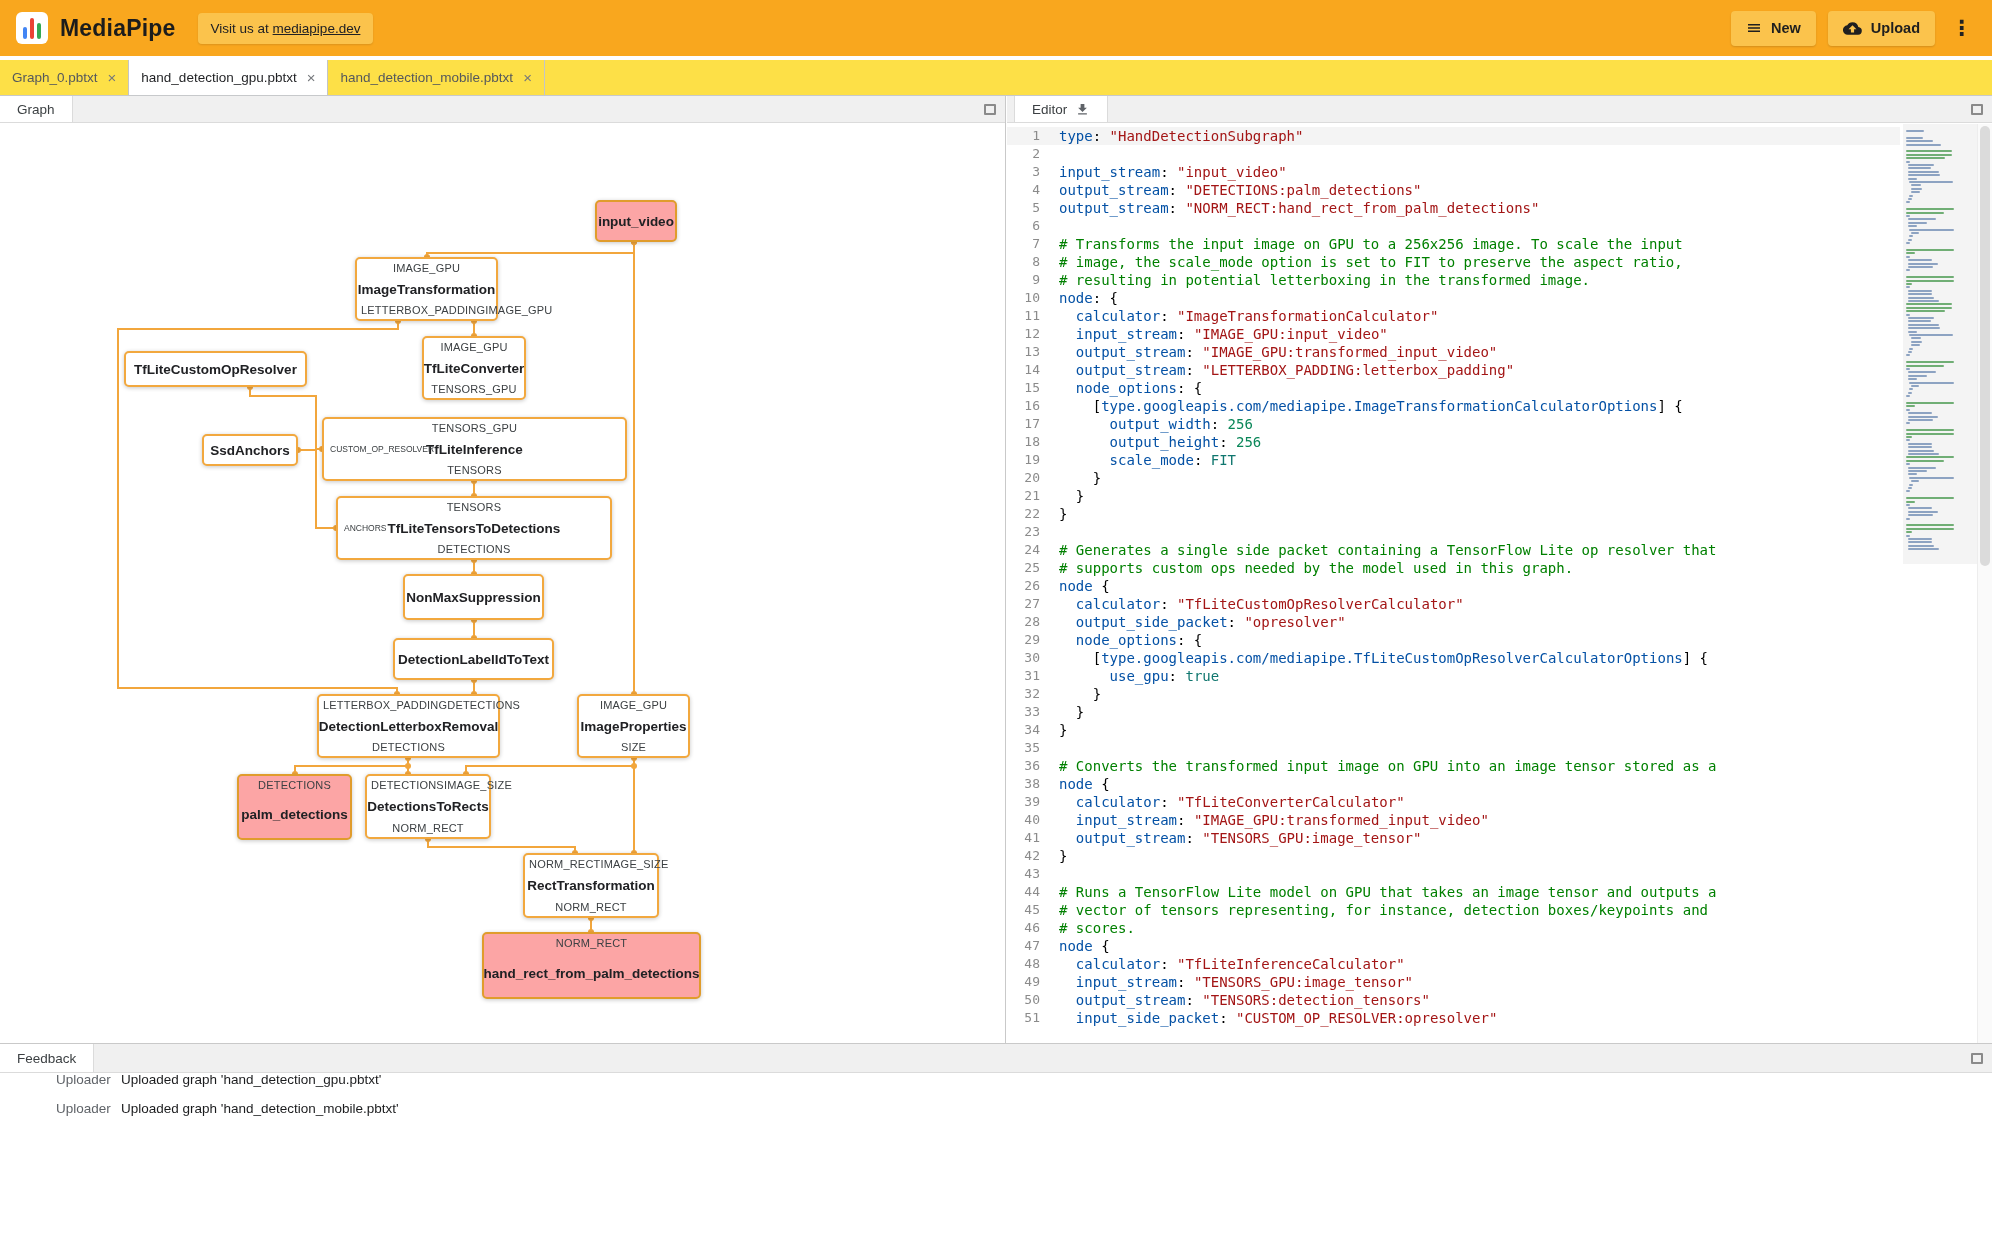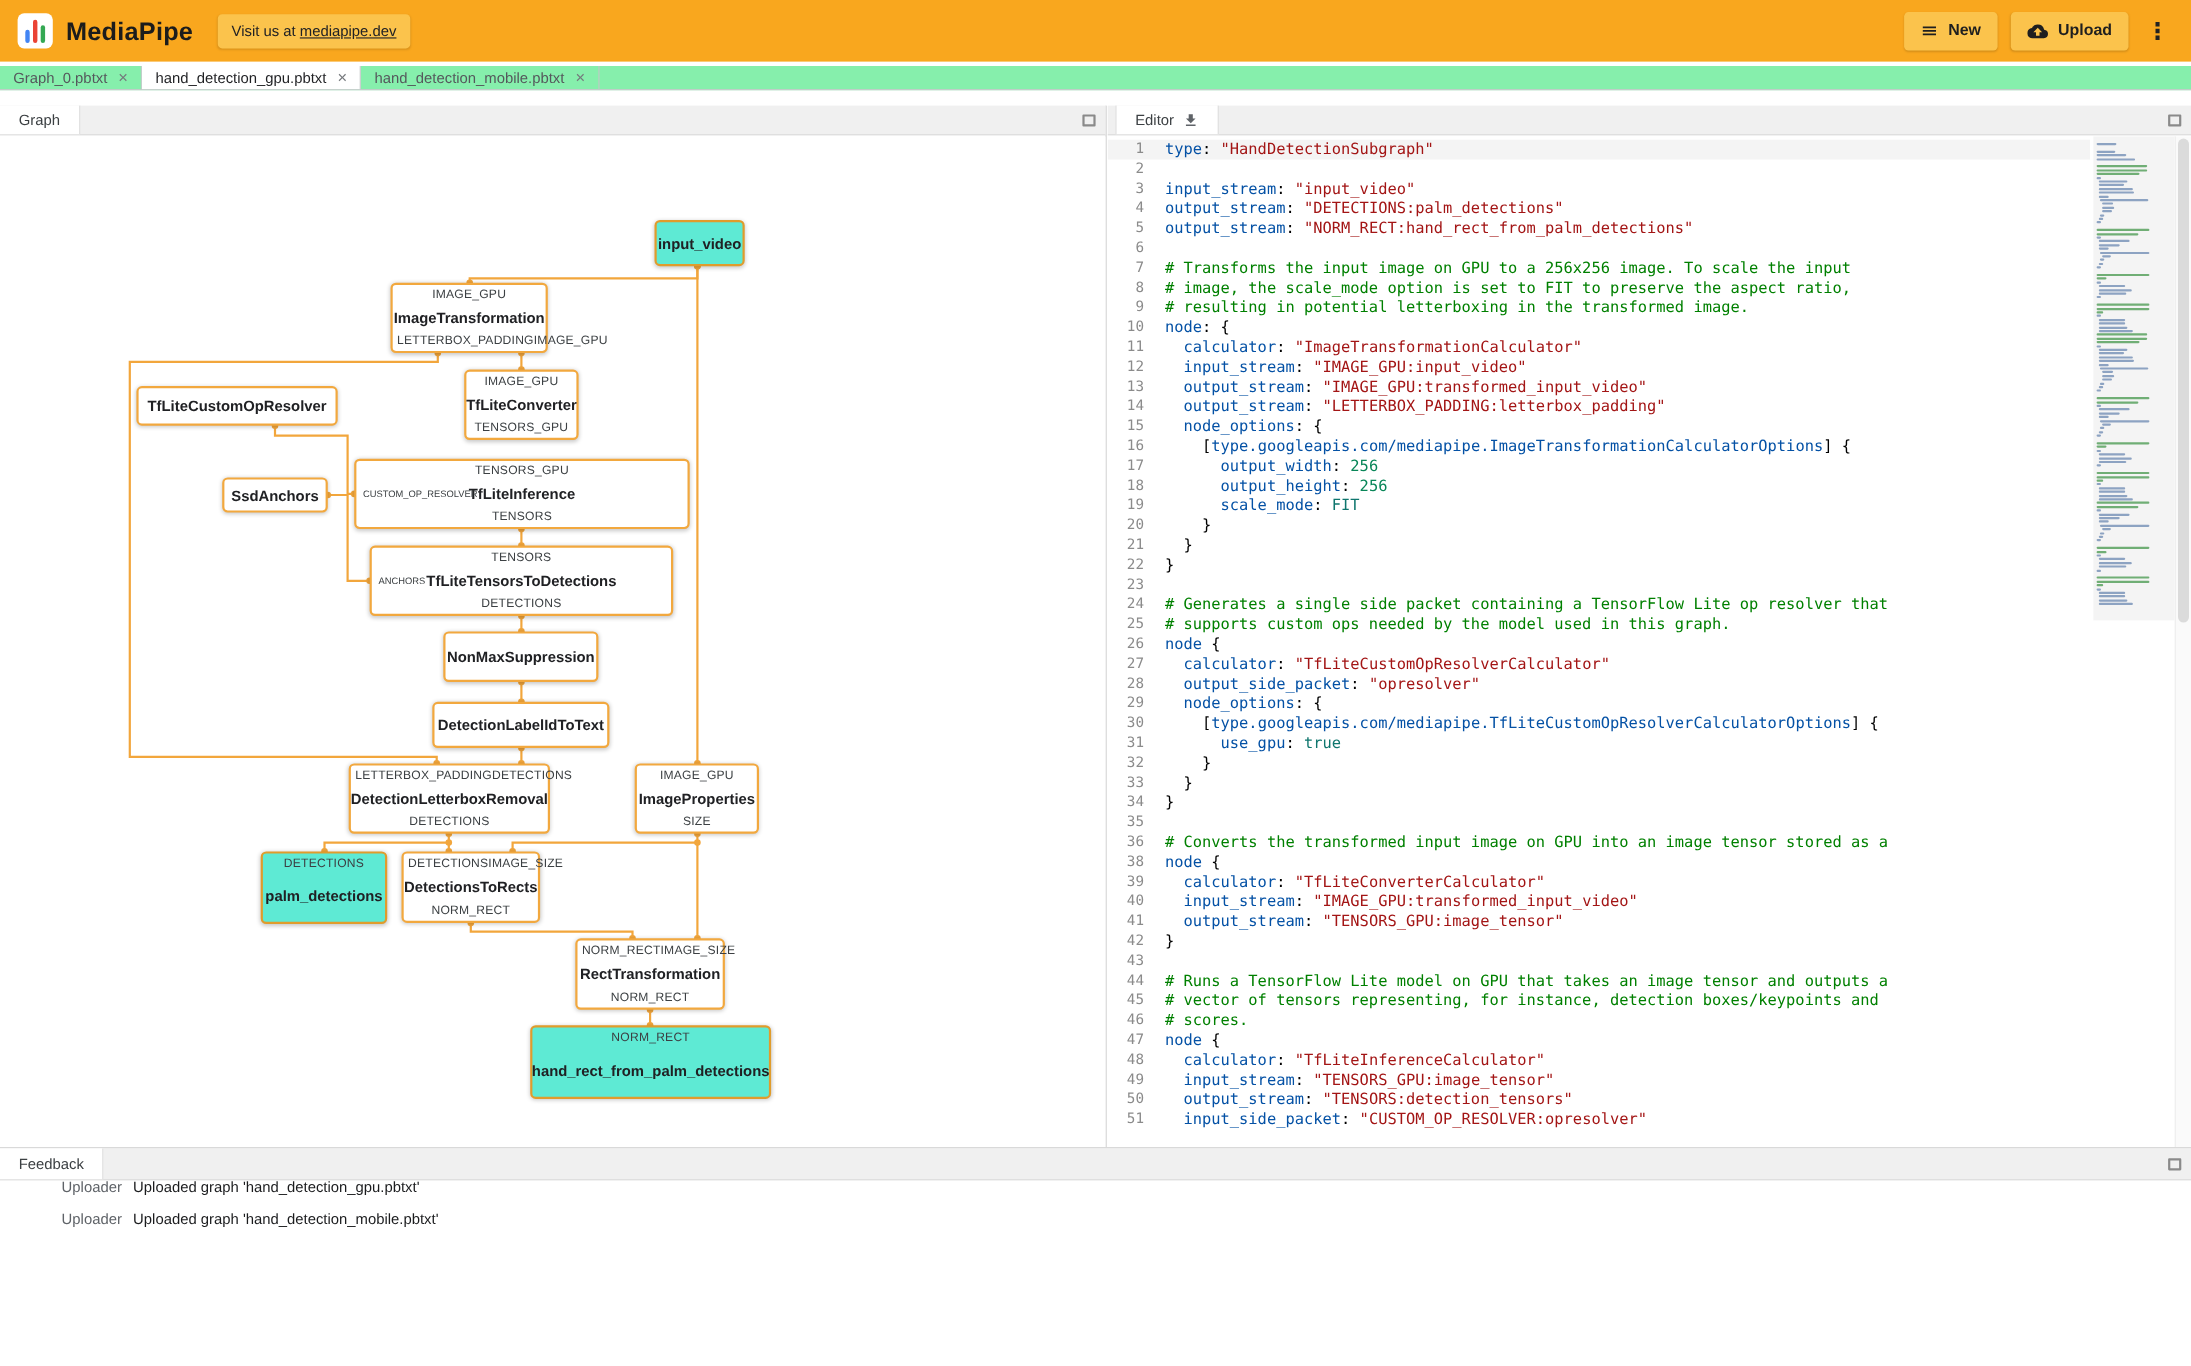--- a/index.html
+++ b/index.html
@@ -21,22 +21,22 @@
   .visit-chip .lnk { text-decoration:underline; cursor:pointer; }
   .hdr-right { margin-left:auto; display:flex; align-items:center; gap:12px; }
   .hdr-btn { background:#FBC34C; border-radius:4px; height:35px; padding:0 15px;
     display:flex; align-items:center; gap:9px; font-size:14.5px; font-weight:600; color:#1f1f1f;
     box-shadow:0 1px 2px rgba(0,0,0,.15); cursor:pointer; }
   .hdr-btn svg { display:block; }
   .kebab { font-size:21px; font-weight:700; color:#222; padding:0 4px; cursor:pointer;
     font-family:"DejaVu Sans", sans-serif; }
 
   
-  .file-tab-bar { position:absolute; left:0; top:60px; width:1992px; height:22px;
-    background:#86efac; border-bottom:1px solid #C7C9CB; display:flex; z-index:15; }
+  .file-tab-bar { position:absolute; left:0; top:60px; width:1992px; height:36px;
+    background:#fde047; border-bottom:1px solid #C7C9CB; display:flex; z-index:15; }
   .file-tab { display:flex; align-items:center; gap:10px; padding:0 12px; font-size:13.5px;
     color:#55585c; border-right:1px solid #c3c5c7; cursor:pointer; white-space:nowrap; }
   .file-tab.active { background:#fff; color:#1f2023; }
   .tab-close { font-size:15px; color:#75787c; cursor:pointer; line-height:1; }
 
   
   .strip { position:absolute; height:27px; background:#F0F0F0; border-bottom:1px solid #DBDBDB;
     display:flex; align-items:stretch; }
   .strip-tab { background:#fff; display:flex; align-items:center; gap:8px; padding:0 17px;
     font-size:13.5px; color:#3c4043; border-right:1px solid #DBDBDB; cursor:pointer; }
@@ -45,21 +45,21 @@
 
   
   .graph-panel { position:absolute; left:0; top:96px; width:1006px; height:947px;
     background:#fff; border-right:1px solid #C9C9C9; }
   .graph-strip { left:0; top:0; width:100%; }
   .graph-canvas { position:absolute; left:0; top:28px; width:1005px; height:919px;
     overflow:hidden; background:#fff; }
   .graph-canvas svg { position:absolute; left:0; top:0; }
   .gnode { position:absolute; background:#fff; border:2px solid #F2A83E; border-radius:5px;
     box-shadow:0 1px 4px rgba(0,0,0,.22); display:flex; flex-direction:column; cursor:pointer; }
-  .gnode-stream { background:#5eead4; border-color:#E09C2C; }
+  .gnode-stream { background:#fca5a5; border-color:#E09C2C; }
   .gnode-ports { display:flex; justify-content:space-around; padding:3px 4px 0; }
   .gnode-ports.bottom { padding:0 4px 3px; }
   .port-label { font-size:11px; color:#3c4043; white-space:nowrap; letter-spacing:.2px; }
   .left-port { position:absolute; left:6px; top:50%; transform:translateY(-50%);
     font-size:8.5px; color:#3c4043; }
   .gnode-name { flex:1; display:flex; align-items:center; justify-content:center;
     font-size:13.5px; font-weight:700; color:#202124; white-space:nowrap; padding:0 4px; }
 
   
   .editor-panel { position:absolute; left:1007px; top:96px; width:985px; height:947px; background:#fff; }

